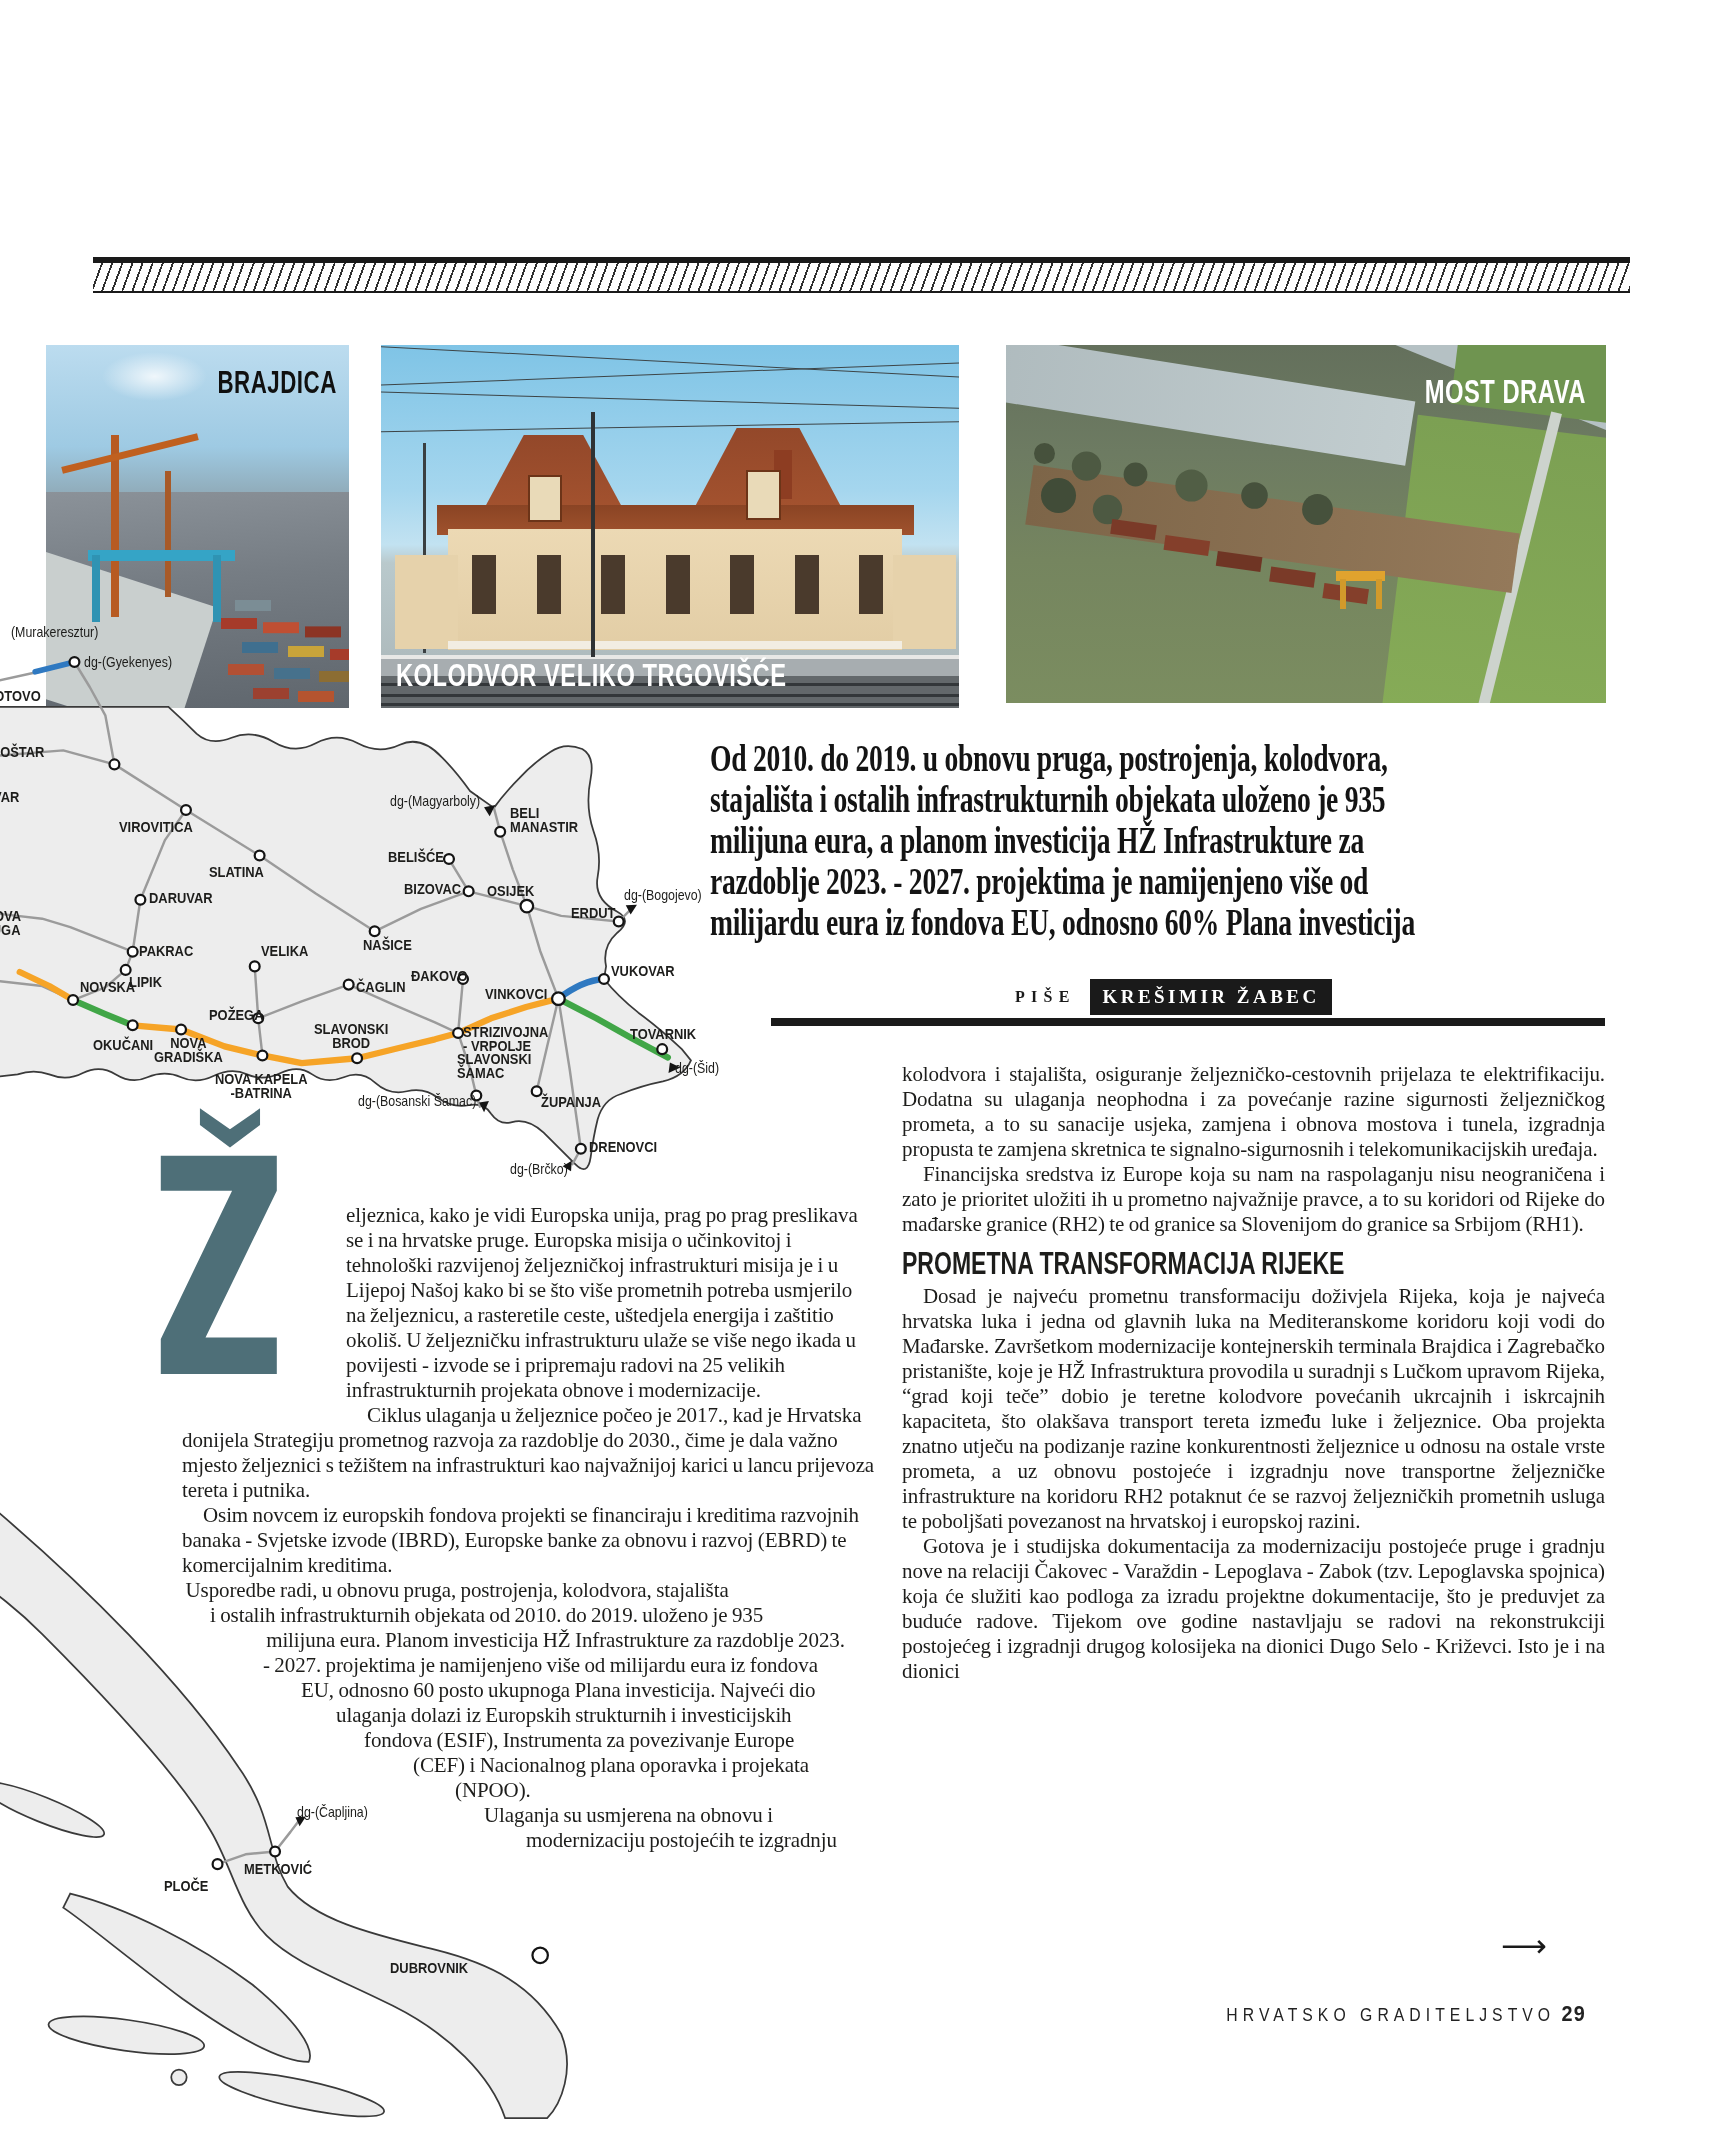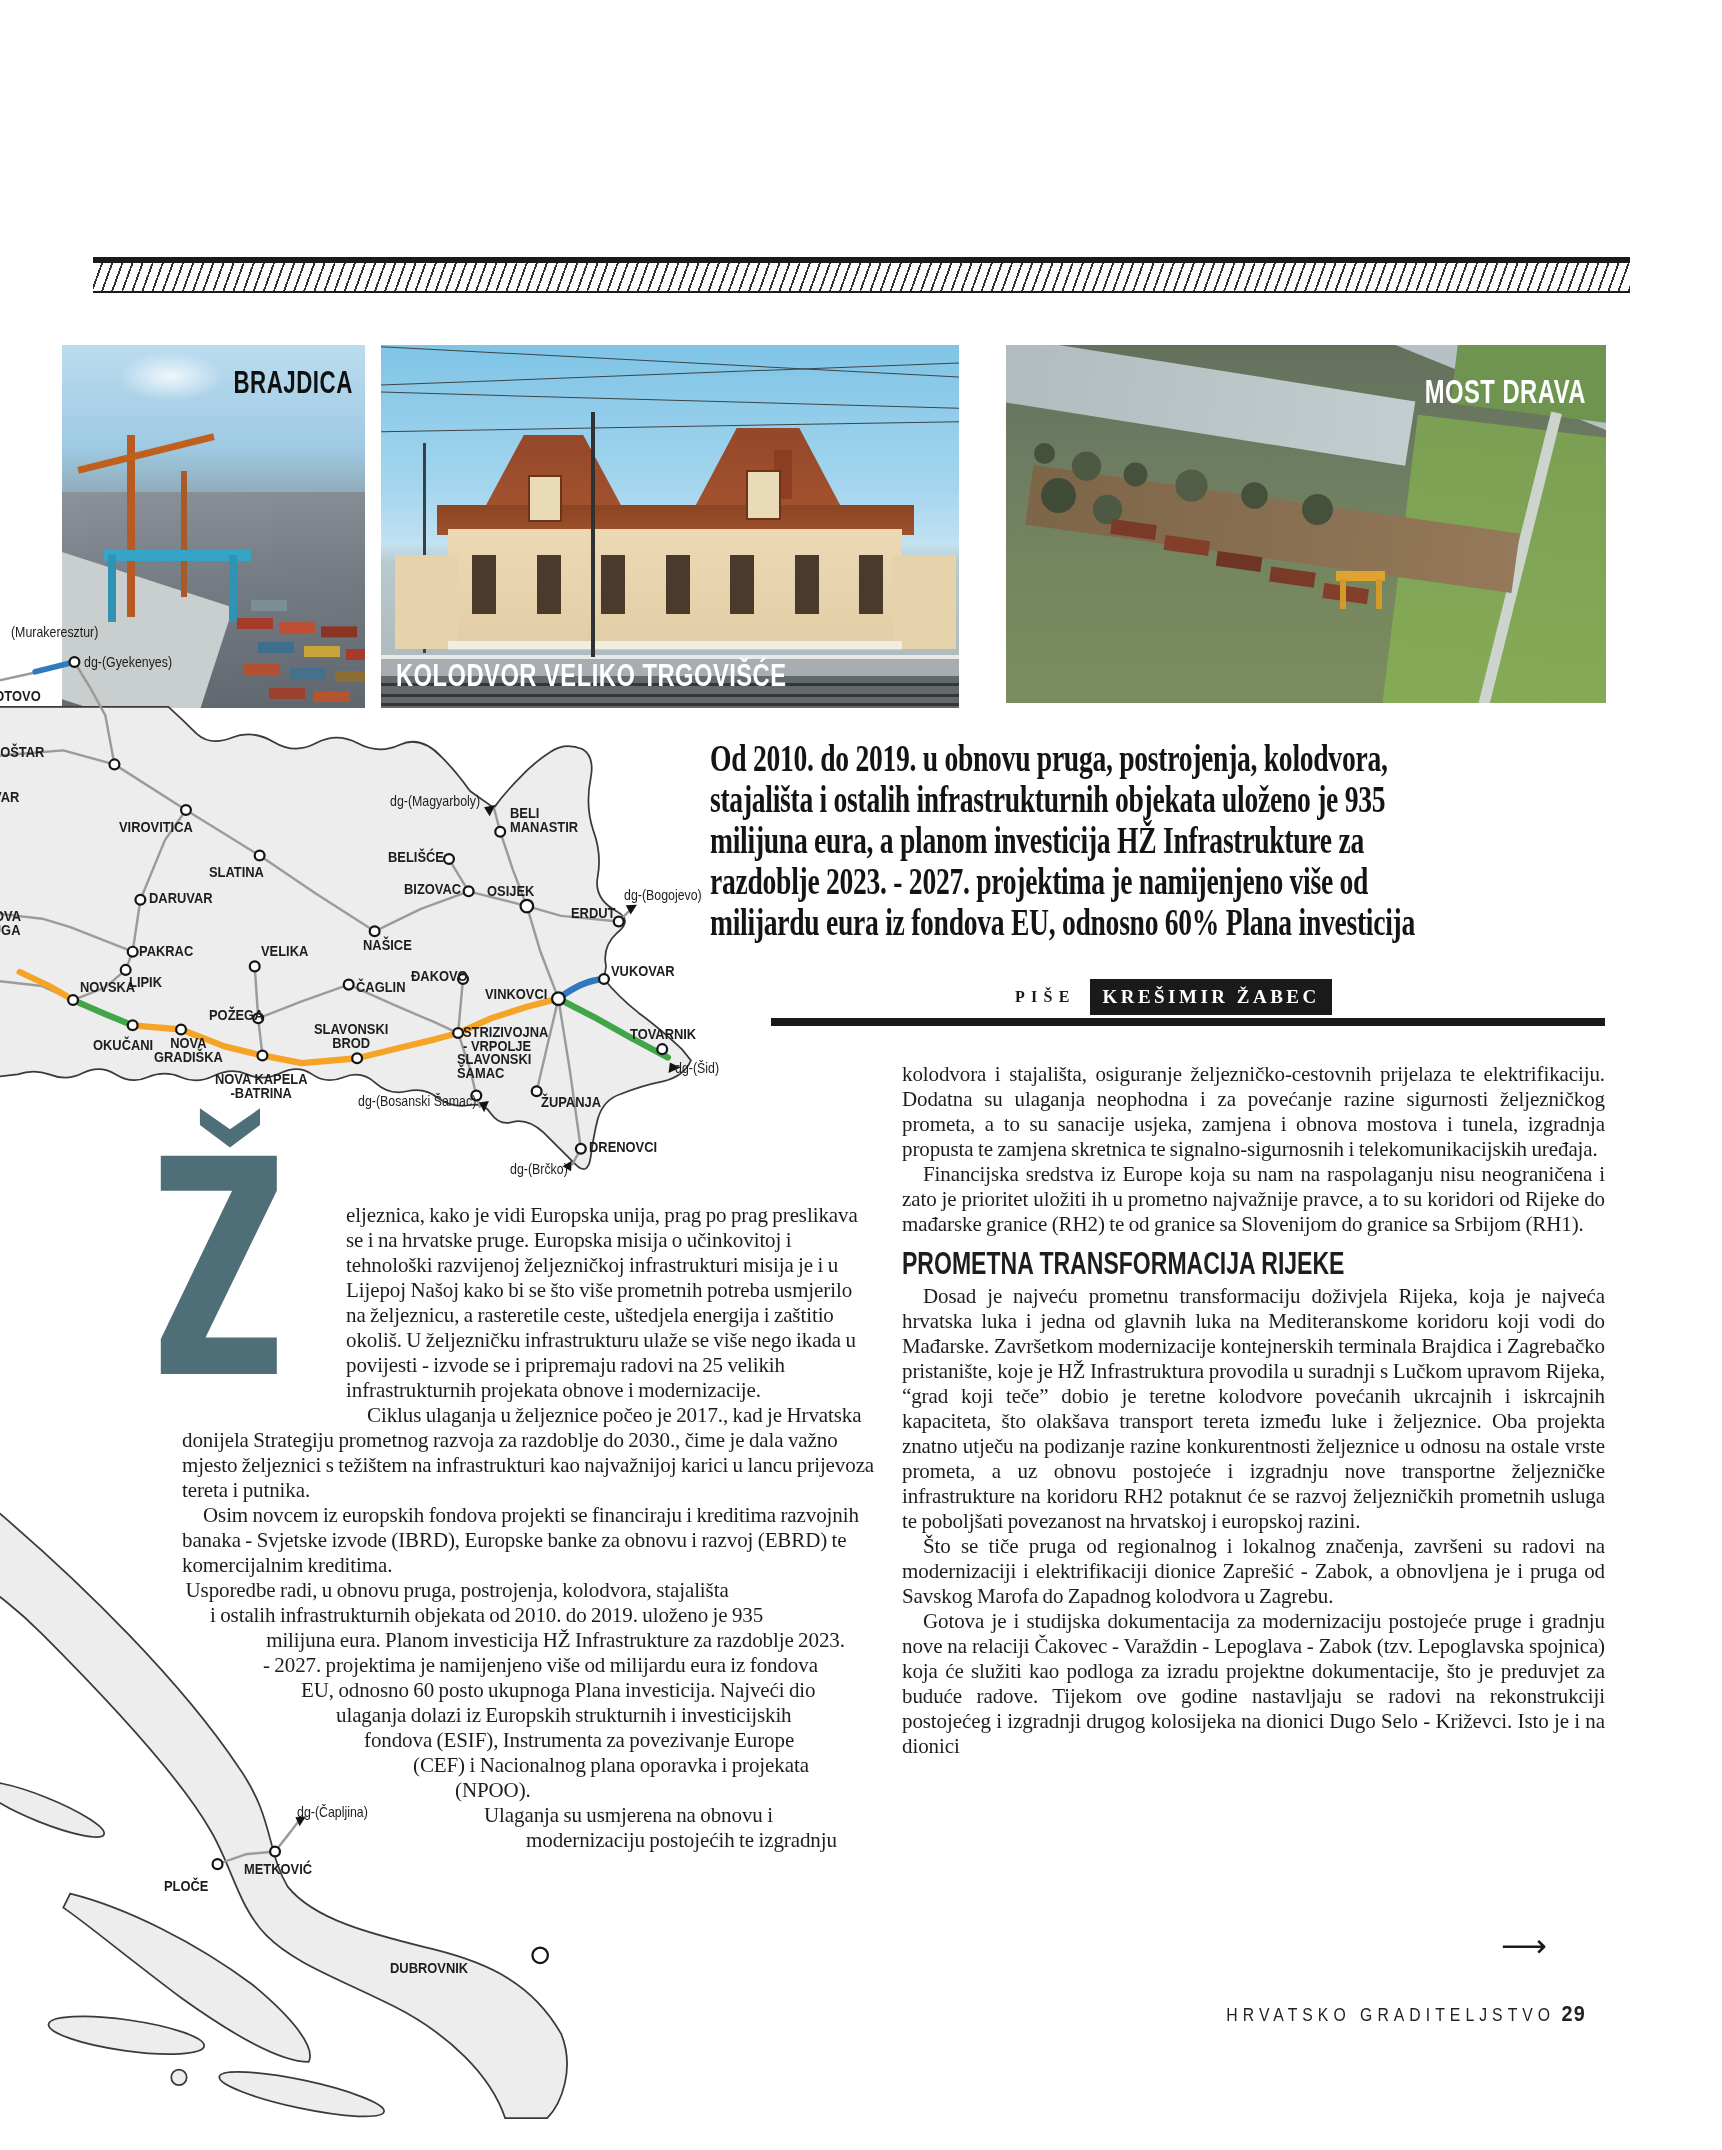--- a/index.html
+++ b/index.html
@@ -12,21 +12,21 @@
   .hatch-inner{height:28px;background:repeating-linear-gradient(110deg,transparent 0 7.7px,#2f2f2f 7.7px 9.5px);}
 
   
   .photo{position:absolute;overflow:hidden;z-index:2;}
   .photo *{position:absolute;}
   .photo-label{font-family:"Liberation Sans",sans-serif;font-weight:bold;white-space:nowrap;
     transform:scaleX(.72);transform-origin:100% 0;letter-spacing:0.7px;}
   .photo-caption{font-family:"Liberation Sans",sans-serif;font-weight:bold;color:#fff;white-space:nowrap;
     transform:scaleX(.74);transform-origin:0 100%;letter-spacing:0.7px;}
 
-  .photo-brajdica{left:62px;top:345px;width:303px;height:363px;
+  .photo-brajdica{left:46px;top:345px;width:303px;height:363px;
     background:linear-gradient(180deg,#bcdcef 0%,#9ecae3 28%,#8fa9b6 42%,#7e8b93 58%,#6e7880 100%);}
   .pb-sun{left:56px;top:7px;width:105px;height:49px;background:radial-gradient(closest-side,#ffffffcc,#ffffff00);}
   .pb-yard{left:0;top:147px;width:303px;height:216px;background:linear-gradient(175deg,#8b9299 0%,#767d84 40%,#5f666d 100%);}
   .pb-quay{left:-28px;top:231px;width:182px;height:140px;background:#c9cfce;transform:rotate(18deg);}
   .pb-crane-mast{left:65px;top:90px;width:8.4px;height:182px;background:#b75b22;}
   .pb-crane-arm{left:14px;top:105px;width:140px;height:7px;background:#c0601f;transform:rotate(-14deg);}
   .pb-crane2{left:119px;top:126px;width:6.3px;height:126px;background:#a85a28;}
   .pb-gantry-beam{left:42px;top:205px;width:147px;height:10.5px;background:#35a4c6;}
   .pb-gantry-leg1{left:46px;top:210px;width:7.7px;height:67px;background:#2f93b3;}
   .pb-gantry-leg2{left:167px;top:210px;width:7.7px;height:67px;background:#2f93b3;}
@@ -392,21 +392,20 @@
     <div class="wrapline">(NPOO).</div>
     <div class="wrapline">Ulaganja su usmjerena na obnovu i</div>
     <div class="wrapline">modernizaciju postojećih te izgradnju</div>
   </div>
 
   <div class="col col-right">
     <p>kolodvora i stajališta, osiguranje željezničko-cestovnih prijelaza te elektrifikaciju. Dodatna su ulaganja neophodna i za povećanje razine sigurnosti željezničkog prometa, a to su sanacije usjeka, zamjena i obnova mostova i tunela, izgradnja propusta te zamjena skretnica te signalno-sigurnosnih i telekomunikacijskih uređaja.</p>
     <p class="ind">Financijska sredstva iz Europe koja su nam na raspolaganju nisu neograničena i zato je prioritet uložiti ih u prometno najvažnije pravce, a to su koridori od Rijeke do mađarske granice (RH2) te od granice sa Slovenijom do granice sa Srbijom (RH1).</p>
     <h2>PROMETNA TRANSFORMACIJA RIJEKE</h2>
     <p class="ind">Dosad je najveću prometnu transformaciju doživjela Rijeka, koja je najveća hrvatska luka i jedna od glavnih luka na Mediteranskome koridoru koji vodi do Mađarske. Završetkom modernizacije kontejnerskih terminala Brajdica i Zagrebačko pristanište, koje je HŽ Infrastruktura provodila u suradnji s Lučkom upravom Rijeka, “grad koji teče” dobio je teretne kolodvore povećanih ukrcajnih i iskrcajnih kapaciteta, što olakšava transport tereta između luke i željeznice. Oba projekta znatno utječu na podizanje razine konkurentnosti željeznice u odnosu na ostale vrste prometa, a uz obnovu postojeće i izgradnju nove transportne željezničke infrastrukture na koridoru RH2 potaknut će se razvoj željezničkih prometnih usluga te poboljšati povezanost na hrvatskoj i europskoj razini.</p>
-    <p class="ind">Što se tiče pruga od regionalnog i lokalnog značenja, završeni su radovi na modernizaciji i elektrifikaciji dionice Zaprešić - Zabok, a obnovljena je i pruga od Savskog Marofa do Zapadnog kolodvora u Zagrebu.</p>
     <p class="ind">Gotova je i studijska dokumentacija za modernizaciju postojeće pruge i gradnju nove na relaciji Čakovec - Varaždin - Lepoglava - Zabok (tzv. Lepoglavska spojnica) koja će služiti kao podloga za izradu projektne dokumentacije, što je preduvjet za buduće radove. Tijekom ove godine nastavljaju se radovi na rekonstrukciji postojećeg i izgradnji drugog kolosijeka na dionici Dugo Selo - Križevci. Isto je i na dionici</p>
   </div>
 
   <div class="cont-arrow">⟶</div>
 
   <div class="footer">
     <span>HRVATSKO GRADITELJSTVO</span><b>29</b>
   </div>
 
 </div>

